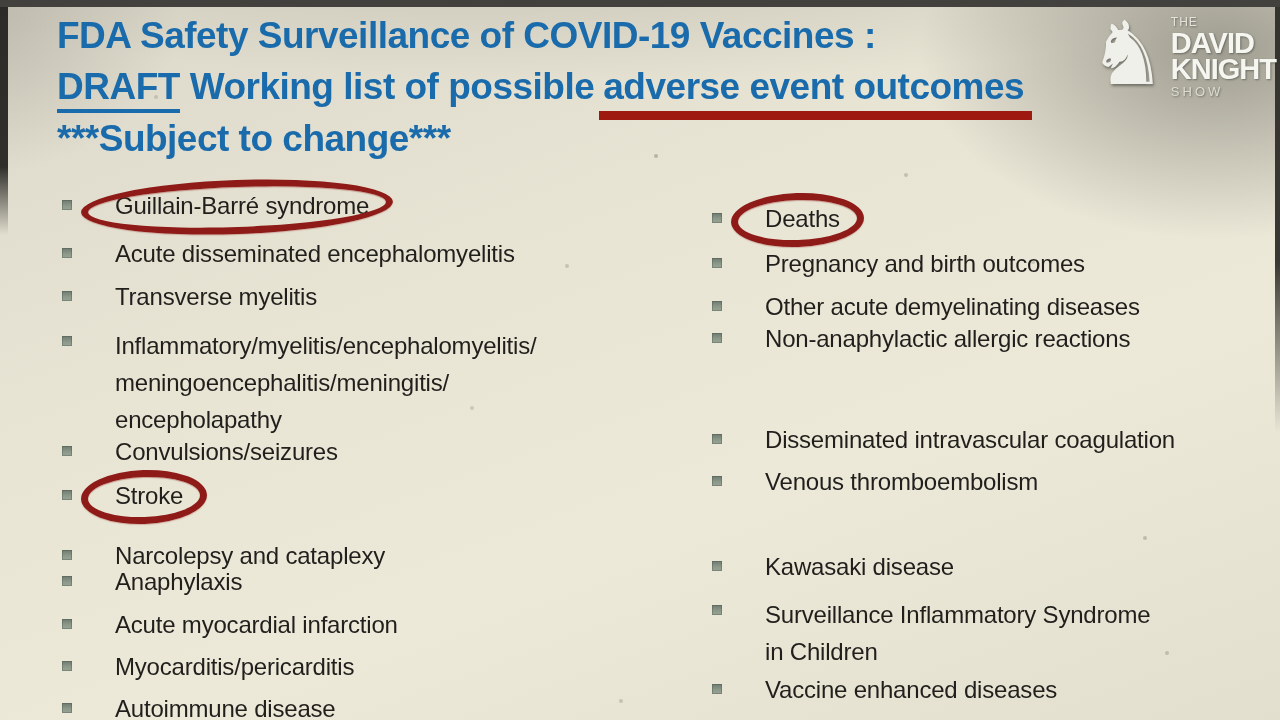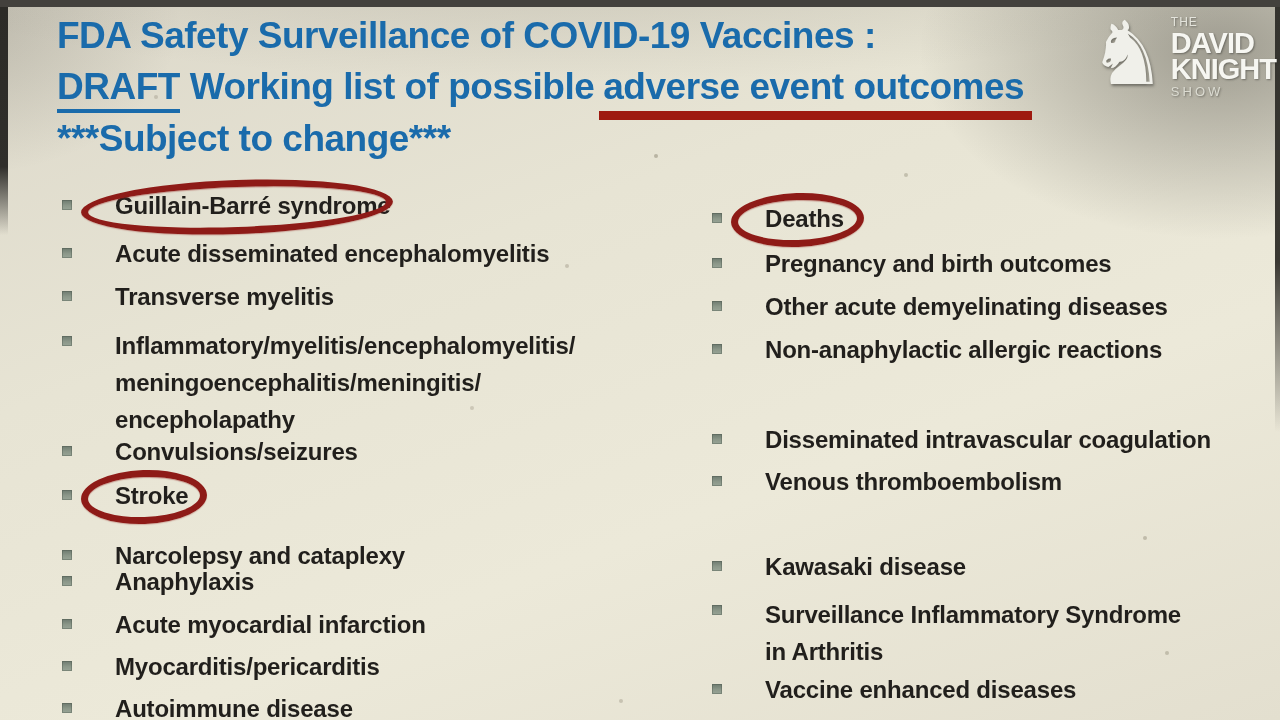--- a/index.html
+++ b/index.html
@@ -33,21 +33,21 @@
   .hl::after{content:"";position:absolute;left:-4px;right:-8px;bottom:-13px;height:9px;background:#9e1a10;}
   
   .logo{position:absolute;right:4px;top:8px;display:flex;align-items:flex-start;color:#f3f3ee;}
   .logo-knight{font-family:"DejaVu Sans",sans-serif;font-size:88px;line-height:92px;
     color:#f0f0ea;text-shadow:1px 2px 3px rgba(40,40,36,0.5);}
   .logo-text{margin-left:4px;margin-top:8px;line-height:1;text-shadow:1px 1px 2px rgba(40,40,36,0.45);}
   .logo-the{font-size:12px;letter-spacing:1px;color:#e4e4dc;margin-bottom:2px;}
   .logo-david,.logo-knightword{font-size:29px;font-weight:bold;letter-spacing:-1px;line-height:26px;color:#f6f6f1;}
   .logo-show{font-size:13px;letter-spacing:3px;color:#dcdcd2;margin-top:3px;}
   
-  .col{position:absolute;top:0;height:604px;width:620px;font-weight:bold;}
+  .col{position:absolute;top:0;height:604px;width:620px;}
   .col-left{left:57px;}
   .col-right{left:707px;}
   .item{position:absolute;left:0;padding-left:58px;}
   .bullet{position:absolute;left:5px;top:9px;width:10px;height:10px;
     background:linear-gradient(180deg,#6d7a6f 0%,#8b9789 55%,#98a496 100%);
     box-shadow:inset 0 0 0 1px rgba(70,80,70,0.35);}
   .item-text{display:block;font-size:24px;line-height:29px;color:#211f1c;letter-spacing:-0.2px;white-space:nowrap;}
   .item-text.multi .line{line-height:37px;}
   .red-circle{position:absolute;left:24px;top:-11px;height:54px;border:7px solid #8e1b17;
     border-radius:50%;box-sizing:border-box;transform:rotate(-2deg);
@@ -163,21 +163,21 @@
         <span class="item-text">
           <div class="line">Pregnancy and birth outcomes</div>
         </span>
       </div>
       <div class="item" style="top: 292px;">
         <span class="bullet"></span>
         <span class="item-text">
           <div class="line">Other acute demyelinating diseases</div>
         </span>
       </div>
-      <div class="item" style="top: 335px; text-align: right;">
+      <div class="item" style="top: 324px; text-align: right;">
         <span class="bullet"></span>
         <span class="item-text">
           <div class="line">Non-anaphylactic allergic reactions</div>
         </span>
       </div>
       <div class="item" style="top: 425px;">
         <span class="bullet"></span>
         <span class="item-text">
           <div class="line">Disseminated intravascular coagulation</div>
         </span>
@@ -191,21 +191,21 @@
       <div class="item" style="top: 552px;">
         <span class="bullet"></span>
         <span class="item-text">
           <div class="line">Kawasaki disease</div>
         </span>
       </div>
       <div class="item" style="top: 596px;">
         <span class="bullet"></span>
         <span class="item-text multi">
           <div class="line">Surveillance Inflammatory Syndrome</div>
-          <div class="line">in Arthritis</div>
+          <div class="line">in Children</div>
         </span>
       </div>
       <div class="item" style="top: 675px;">
         <span class="bullet"></span>
         <span class="item-text">
           <div class="line">Vaccine enhanced diseases</div>
         </span>
       </div>
     </section>
 </div>

